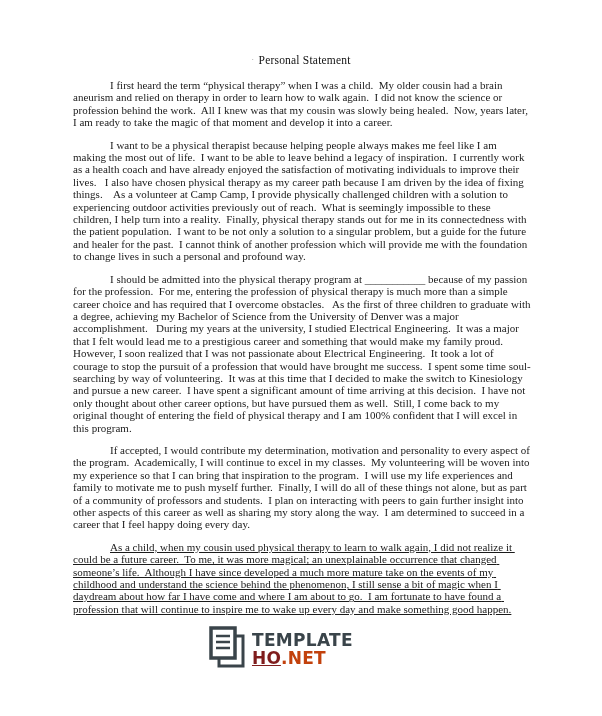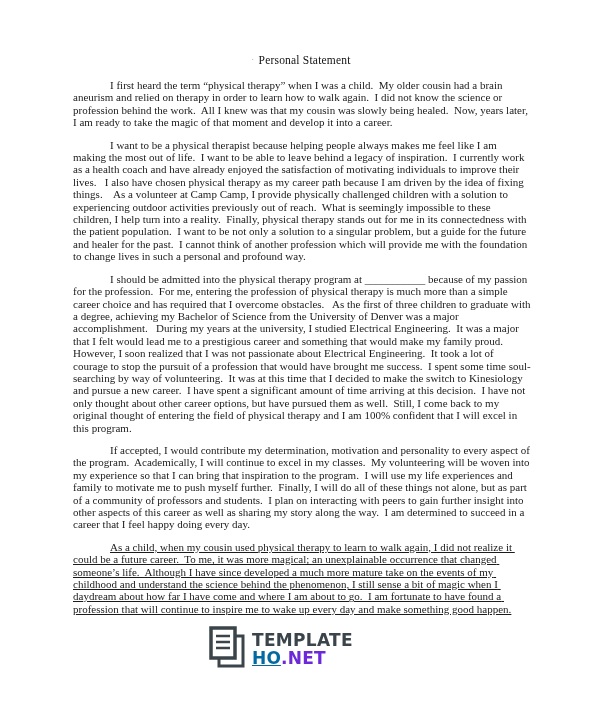--- a/index.html
+++ b/index.html
@@ -49,22 +49,22 @@
   .wm-icon { display: block; }
   .wm-text {
     font-family: "DejaVu Sans", sans-serif;
     font-weight: bold;
     color: #3a444a;
     line-height: 1;
     margin-top: 3px;
   }
   .wm-line1 { font-size: 17px; letter-spacing: 0.3px; }
   .wm-line2 { font-size: 17px; letter-spacing: 0.3px; margin-top: 1px; }
-  .wm-red { color: #0369a1; text-decoration: underline; }
-  .wm-dark { color: #6d28d9; }
+  .wm-red { color: #7f1d1d; text-decoration: underline; }
+  .wm-dark { color: #c2410c; }
 </style>
 </head>
 <body>
 
 <div class="page">
 
   <div class="doc-title"><span class="title-mark">·</span><span>Personal Statement</span></div>
 
   <div class="doc-body">
       <p class="para">I first heard the term “physical therapy” when I was a child.  My older cousin had a brain aneurism and relied on therapy in order to learn how to walk again.  I did not know the science or profession behind the work.  All I knew was that my cousin was slowly being healed.  Now, years later, I am ready to take the magic of that moment and develop it into a career.</p>

